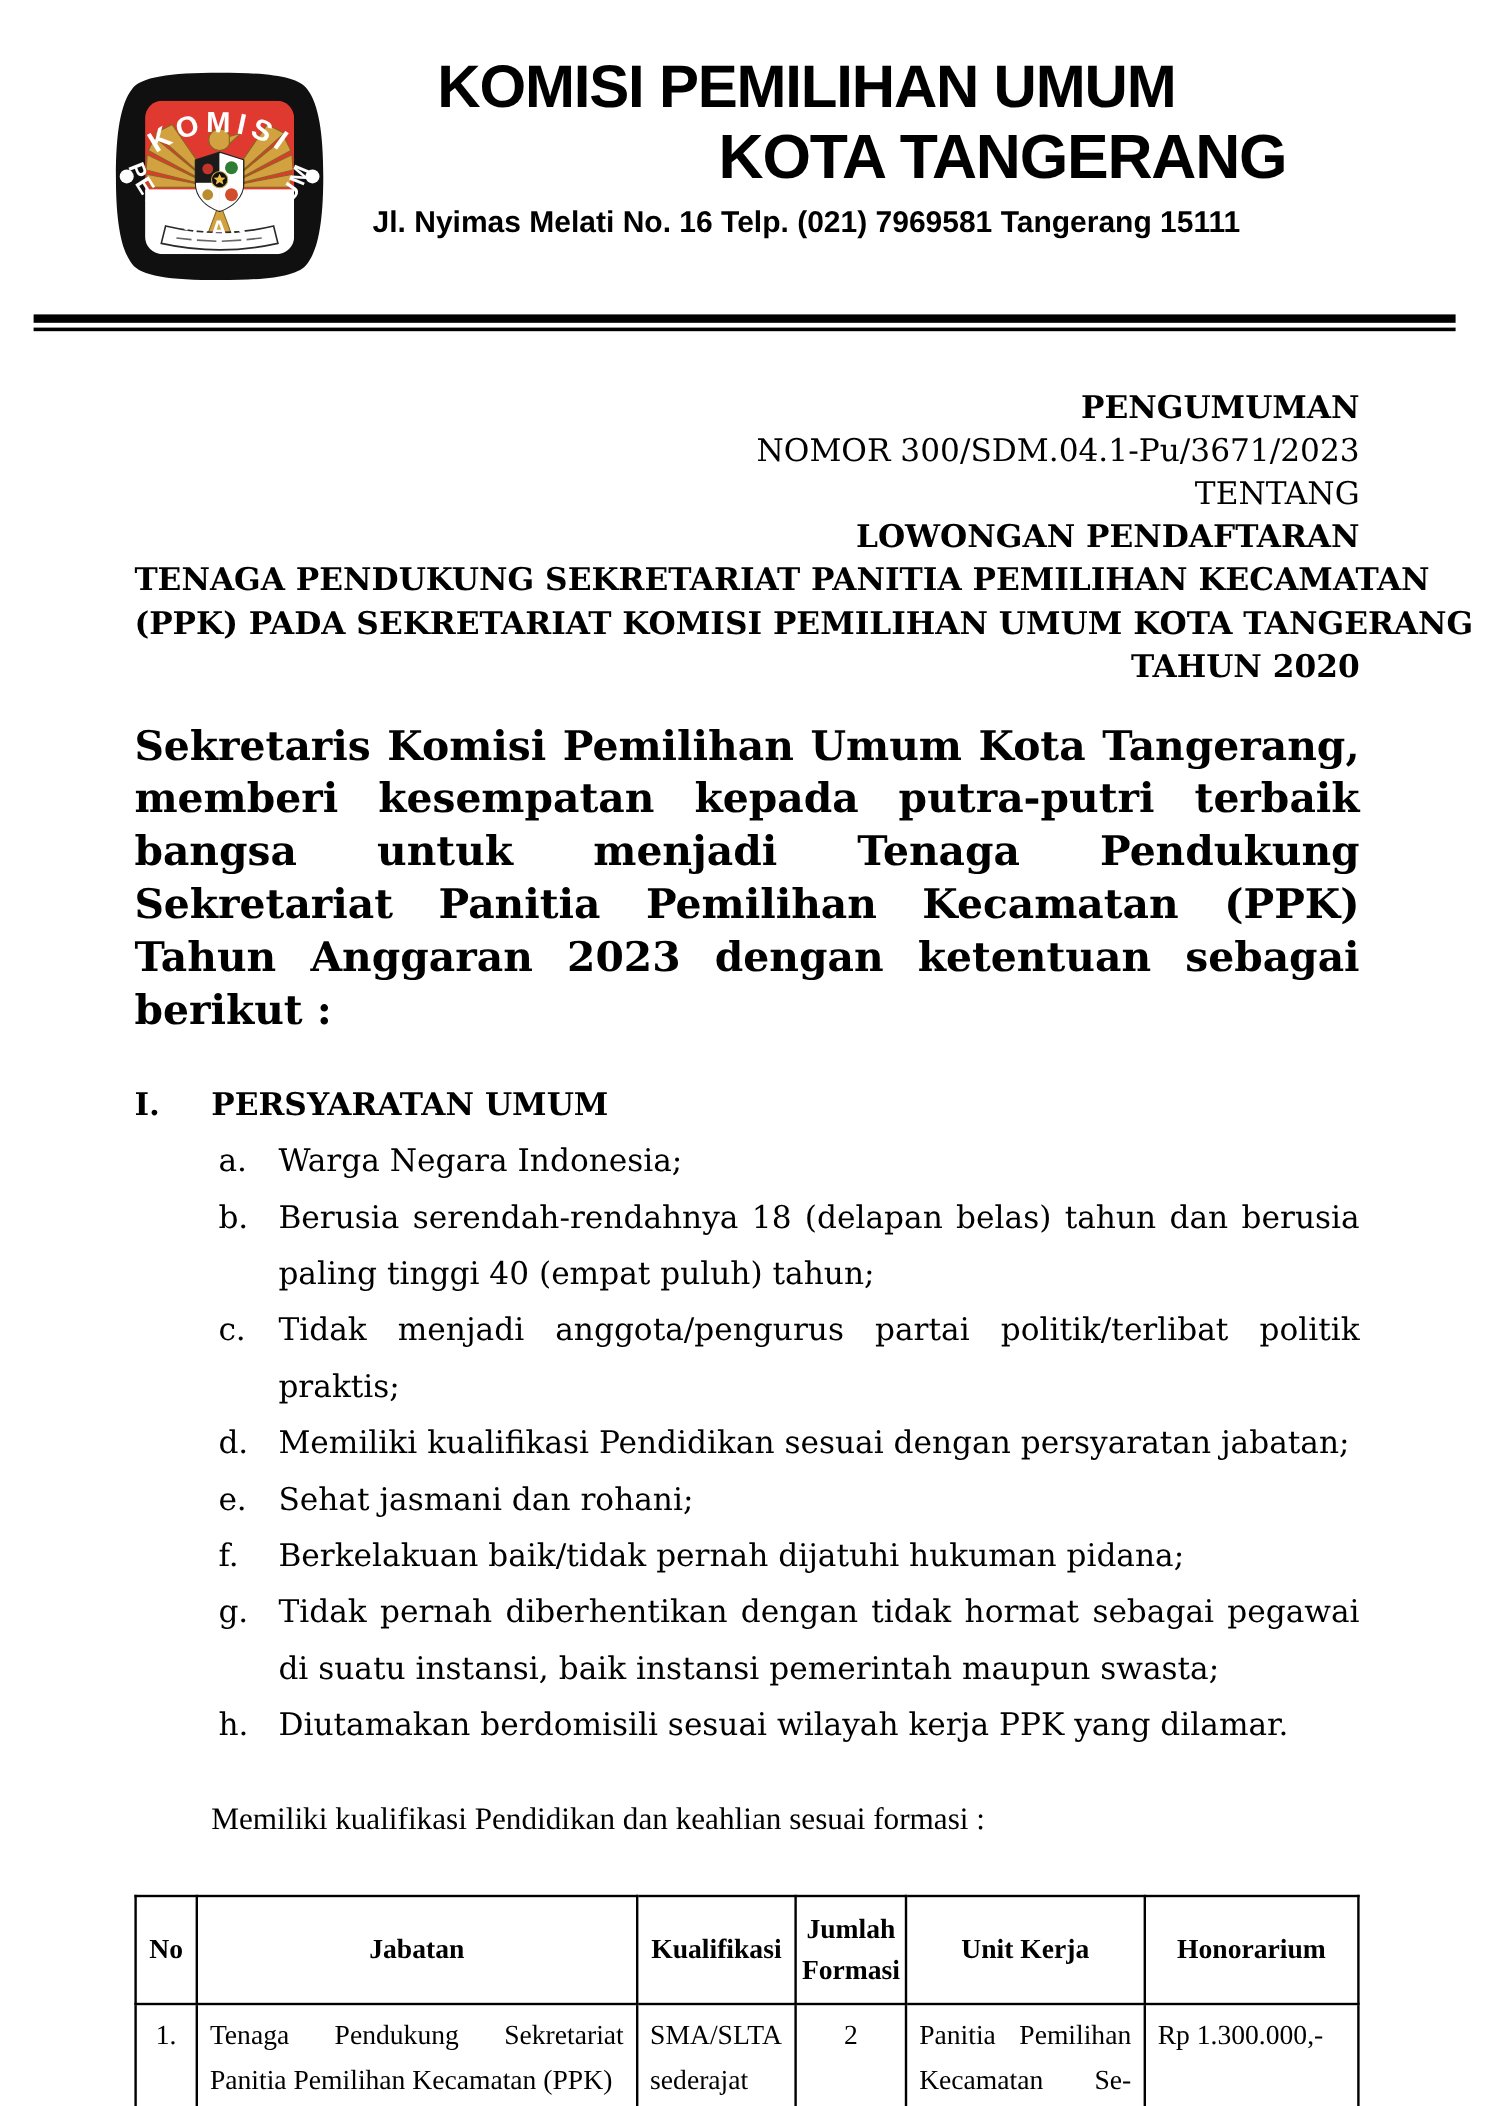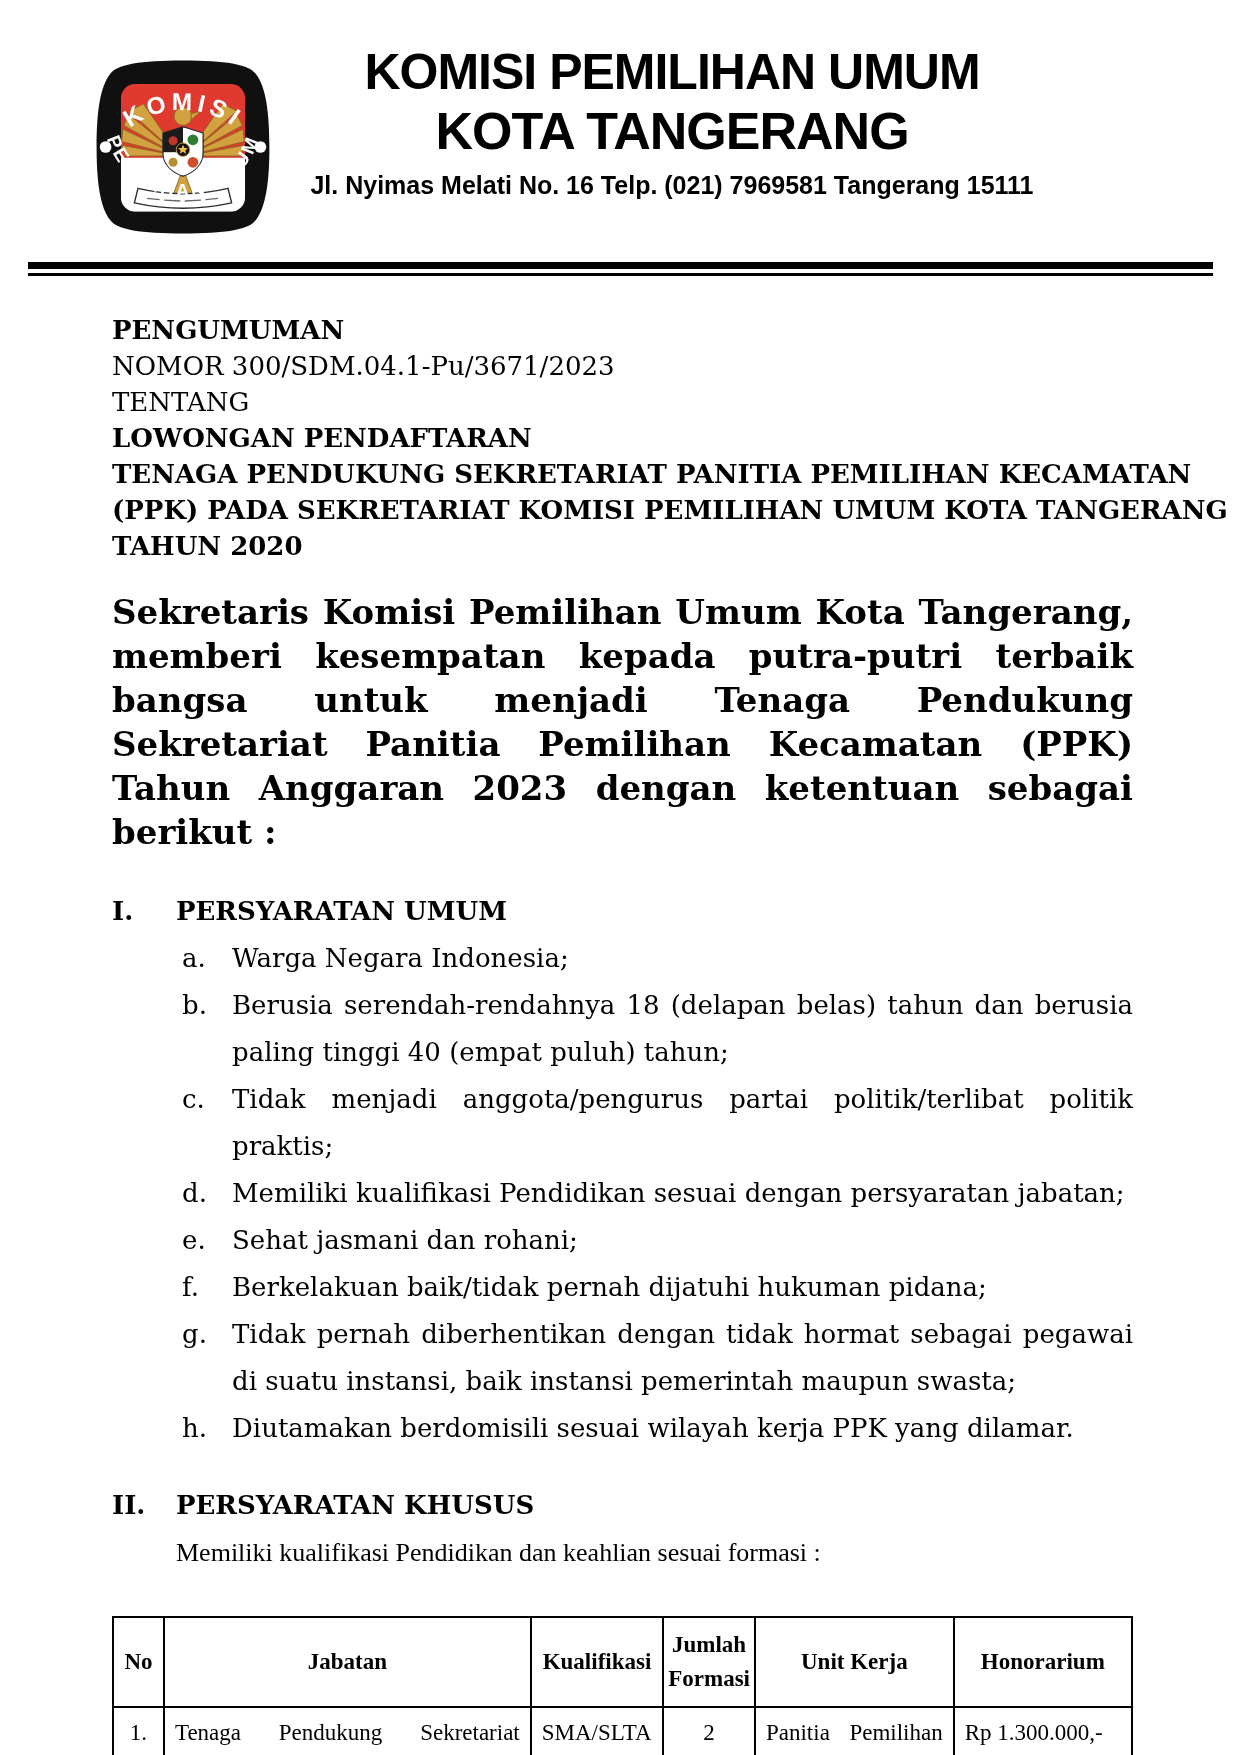--- a/index.html
+++ b/index.html
@@ -14,30 +14,30 @@
   .letterhead{position:relative;height:262px;}
   .logo{position:absolute;left:93px;top:54px;width:180px;height:186px;}
   .logo svg{width:100%;height:100%;display:block;}
   .head-text{
     position:absolute;left:272px;top:44px;width:800px;
     text-align:center;
     font-family:"Liberation Sans", sans-serif;
     font-weight:bold;
   }
   .org1{font-size:50px;line-height:57px;letter-spacing:-1px;white-space:nowrap;}
-  .org2{font-size:52px;line-height:60px;letter-spacing:-1px;white-space:nowrap;}
+  .org2{font-size:52px;line-height:60px;letter-spacing:-1px;white-space:nowrap;text-align:right;}
   .addr{font-size:25px;line-height:30px;margin-top:9px;white-space:nowrap;}
   .rule{
     margin:0 28px;height:4px;
     border-top:7px solid #000;
     border-bottom:3px solid #000;
   }
   
   .content{padding:0 108px 0 112px;}
-  .title-block{padding-top:36px;text-align:left;font-size:26px;}
+  .title-block{padding-top:46px;text-align:right;font-size:26px;}
   .title-line{line-height:36px;white-space:nowrap;}
   .tb-bold{font-weight:bold;}
   .intro{margin-top:26px;font-size:34px;line-height:44px;text-align:justify;font-weight:bold;}
   .section{margin-top:30px;font-size:26px;}
   .sec-head{display:flex;font-weight:bold;line-height:47px;}
   .sec-num{flex:0 0 64px;}
   .req-list{margin-left:70px;}
   .req-item{display:flex;line-height:47px;}
   .req-letter{flex:0 0 38px;}
   .req-text{flex:1;text-align:justify;margin-left:12px;}
@@ -197,24 +197,20 @@
           <span class="req-text">Tidak pernah diberhentikan dengan tidak hormat sebagai pegawai di suatu instansi, baik instansi pemerintah maupun swasta;</span>
         </div>
         <div class="req-item">
           <span class="req-letter">h.</span>
           <span class="req-text">Diutamakan berdomisili sesuai wilayah kerja PPK yang dilamar.</span>
         </div>
       </div>
     </div>
 
     <div class="section">
-      <div class="sec-head">
-        <span class="sec-num">II.</span>
-        <span>PERSYARATAN KHUSUS</span>
-      </div>
       <div class="sec2-intro">Memiliki kualifikasi Pendidikan dan keahlian sesuai formasi :</div>
     </div>
 
     <table class="formasi">
       <colgroup>
         <col style="width:5%">
           <col style="width:36%">
           <col style="width:13%">
         <col style="width:9%">
           <col style="width:19.5%">

